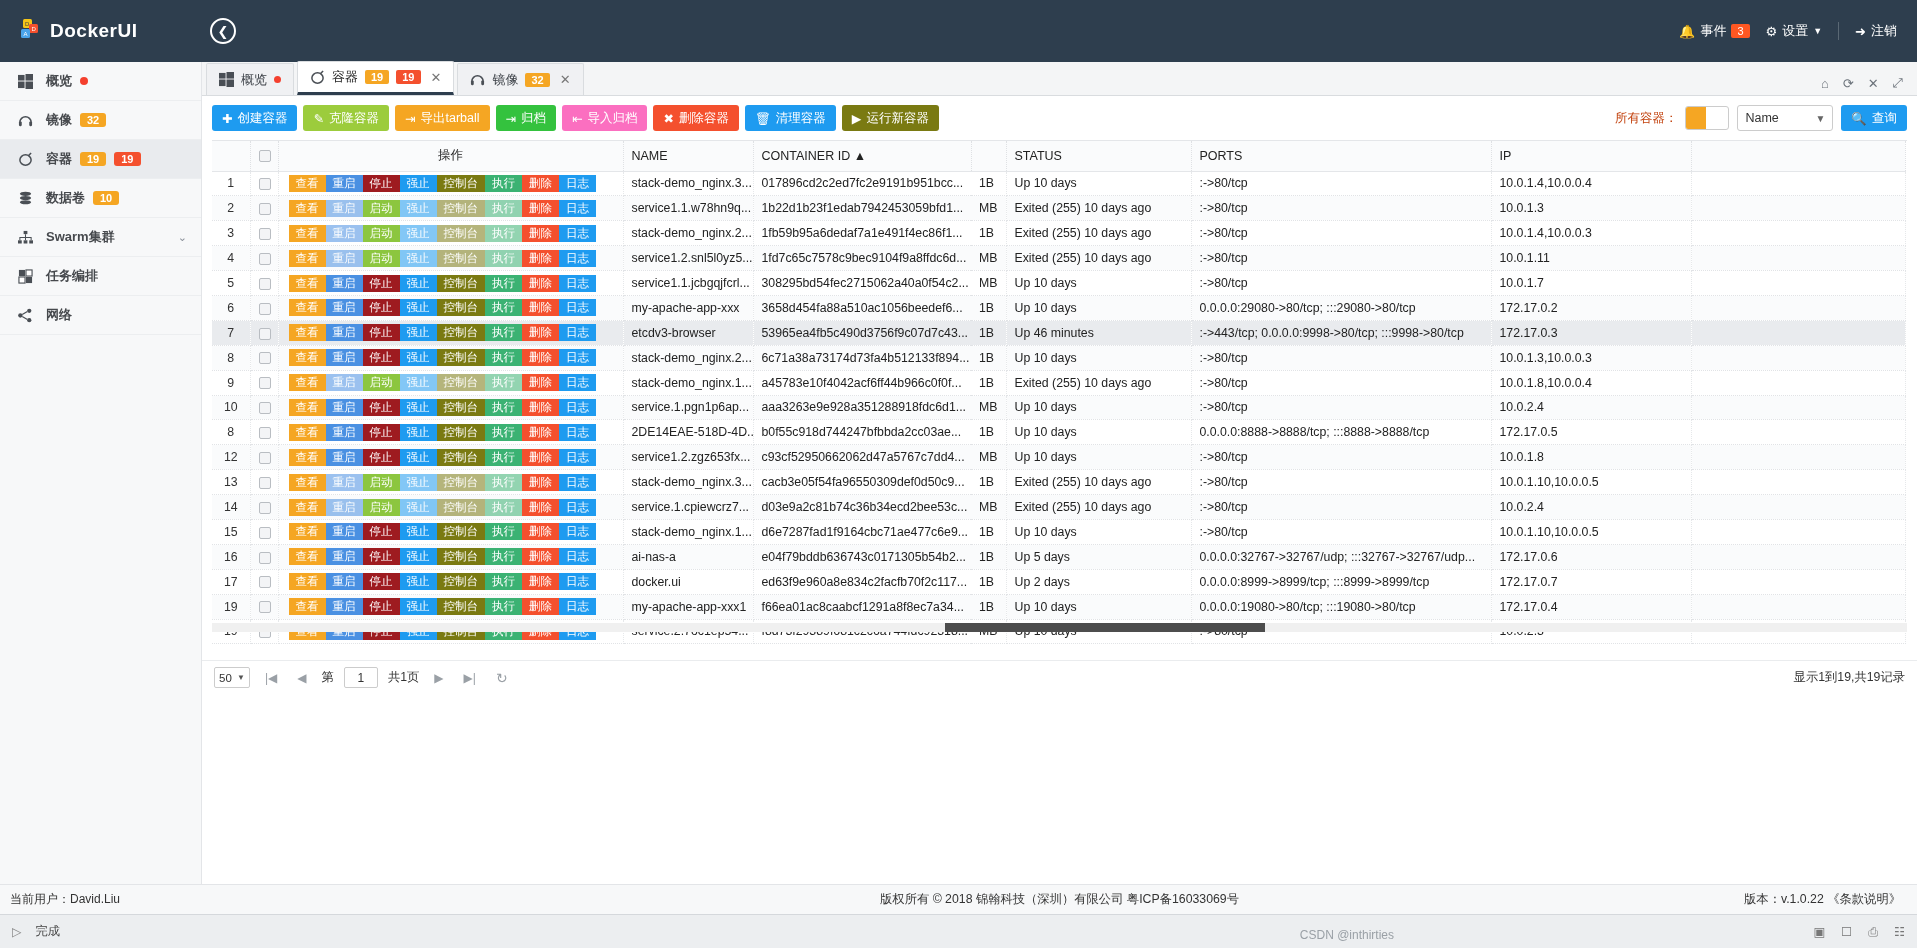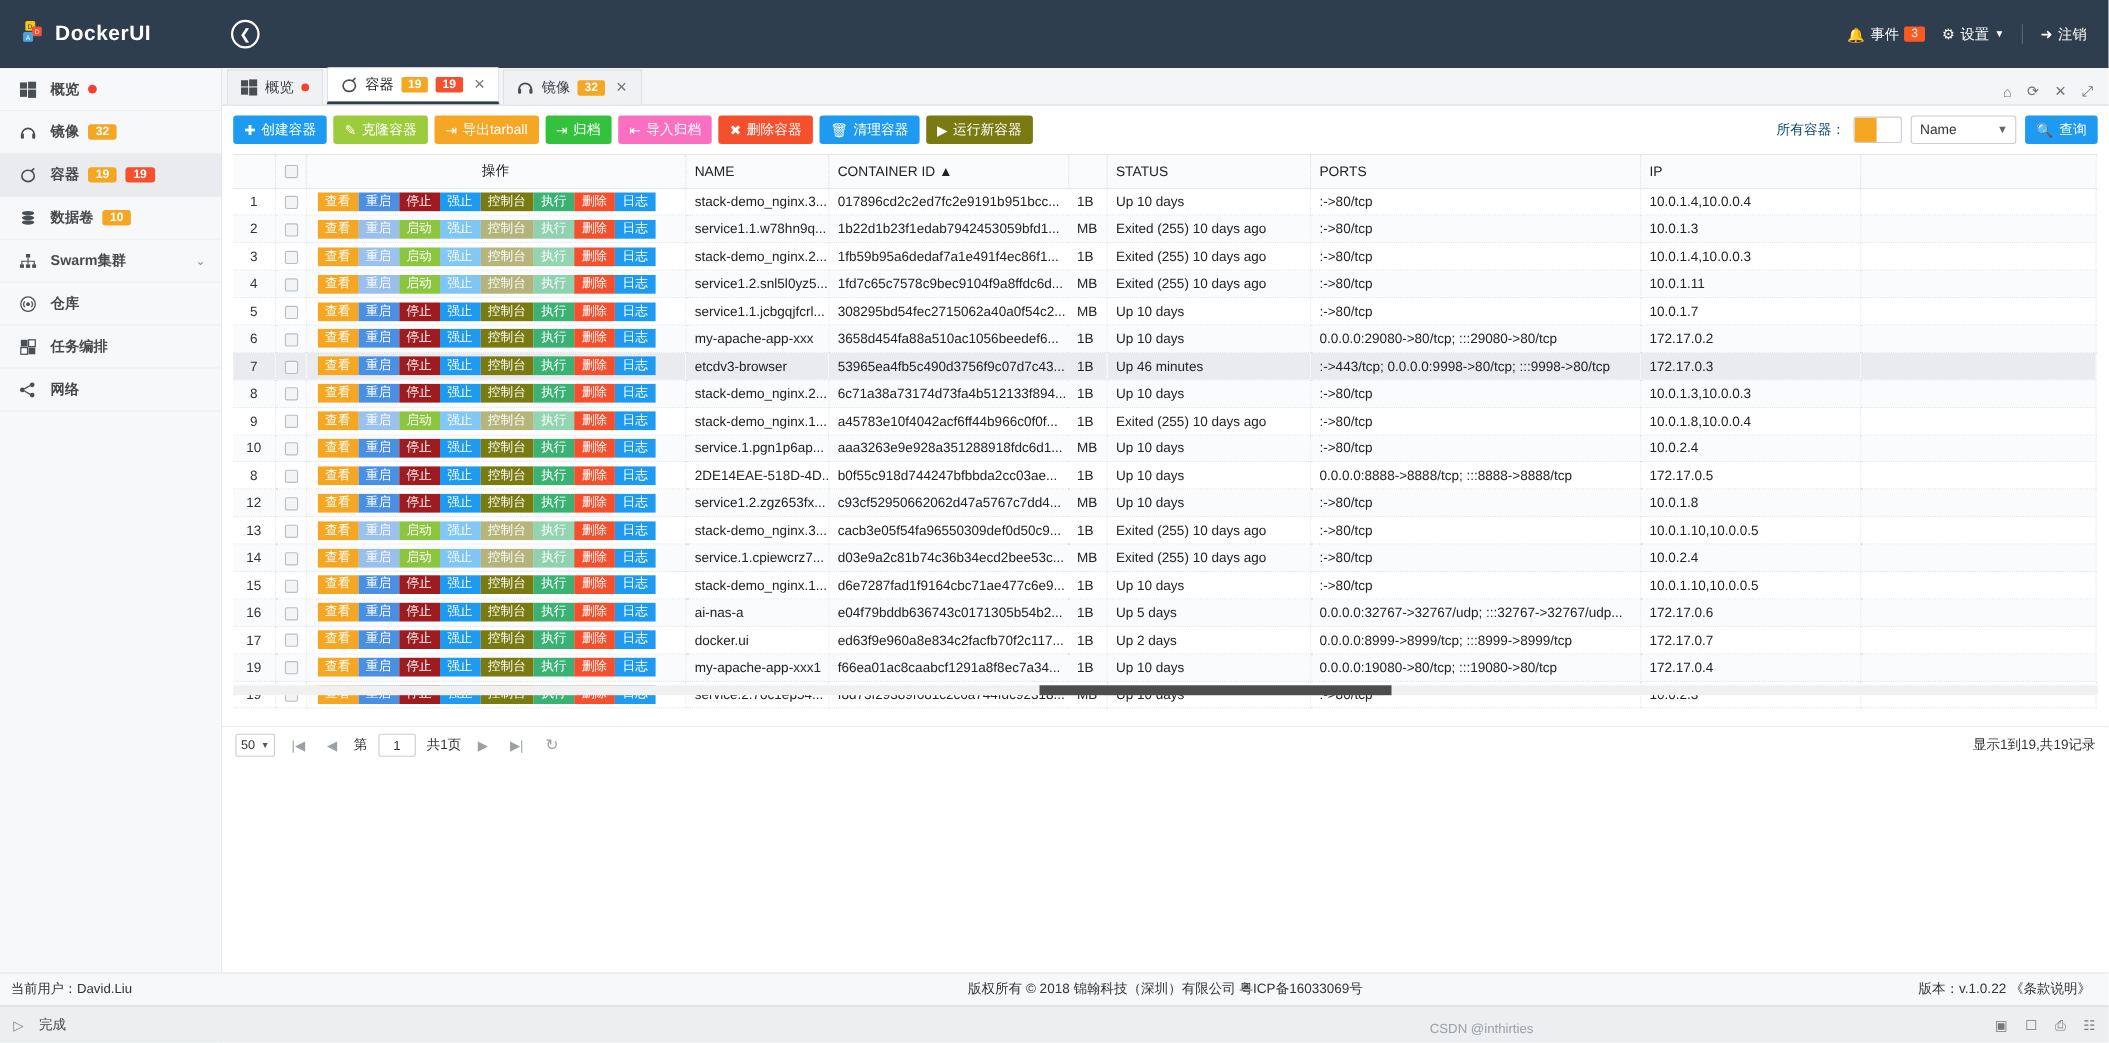--- a/index.html
+++ b/index.html
@@ -69,21 +69,21 @@
   .tabstrip-right { margin-left:auto; display:flex; align-items:center; gap:14px; padding:0 14px 4px 0; color:#6c737b; font-size:13px; }
 
   .toolbar { height:44px; display:flex; align-items:center; padding:0 10px; gap:6px; }
   .btn {
     height:26px; display:inline-flex; align-items:center; gap:5px;
     padding:0 10px; border:none; border-radius:3px; color:#fff;
     font-size:12.5px; cursor:pointer; white-space:nowrap;
     font-family:"Liberation Sans","DejaVu Sans",sans-serif;
   }
   .toolbar-right { margin-left:auto; display:flex; align-items:center; gap:8px; }
-  .lbl-all { font-size:12.5px; color:#0c4a6e; }
+  .lbl-all { font-size:12.5px; color:#c2410c; }
   .switch { width:44px;height:24px;border:1px solid #ccc;border-radius:3px;background:#fff;display:flex;cursor:pointer;overflow:hidden; }
   .switch .on { width:20px; background:#f5a623; }
   .sel {
     width:96px;height:26px;border:1px solid #ccc;border-radius:3px;background:#fff;
     display:flex;align-items:center;justify-content:space-between;padding:0 7px;font-size:12.5px;color:#333;cursor:pointer;
   }
   .qinput {
     width:440px;height:26px;border:1px solid #ccc;border-radius:3px;padding:0 8px;font-size:12px;color:#333;
     font-family:"Liberation Sans","DejaVu Sans",sans-serif;
   }
@@ -231,30 +231,20 @@
             <svg width="15" height="15" viewBox="0 0 16 16">
               <rect x="6" y="1" width="4" height="3.4" fill="#4a4f55"></rect>
               <rect x="0" y="11" width="4" height="3.4" fill="#4a4f55"></rect>
               <rect x="6" y="11" width="4" height="3.4" fill="#4a4f55"></rect>
               <rect x="12" y="11" width="4" height="3.4" fill="#4a4f55"></rect>
               <path d="M8 4.5v3M2 11V8h12v3M8 8v3" stroke="#4a4f55" stroke-width="1.1" fill="none"></path>
             </svg>
           </span>
           <span class="side-label">Swarm集群</span>
           <span class="chev">⌄</span>
-        </div>
-        <div class="side-item">
-          <span class="side-icon">
-            <svg width="15" height="15" viewBox="0 0 16 16">
-              <circle cx="8" cy="8" r="7" fill="none" stroke="#4a4f55" stroke-width="1.3"></circle>
-              <circle cx="8" cy="8" r="1.8" fill="#4a4f55"></circle>
-              <path d="M4.8 5.2a4.5 4.5 0 000 5.6M11.2 5.2a4.5 4.5 0 010 5.6" stroke="#4a4f55" stroke-width="1.2" fill="none"></path>
-            </svg>
-          </span>
-          <span class="side-label">仓库</span>
         </div>
         <div class="side-item">
           <span class="side-icon">
             <svg width="15" height="15" viewBox="0 0 16 16">
               <rect x="1" y="1" width="6.5" height="6.5" fill="#4a4f55"></rect>
               <rect x="8.5" y="1" width="6.5" height="6.5" fill="#fff" stroke="#4a4f55" stroke-width="1.2"></rect>
               <rect x="1" y="8.5" width="6.5" height="6.5" fill="#fff" stroke="#4a4f55" stroke-width="1.2"></rect>
               <rect x="8.5" y="8.5" width="6.5" height="6.5" fill="#4a4f55"></rect>
             </svg>
           </span>

